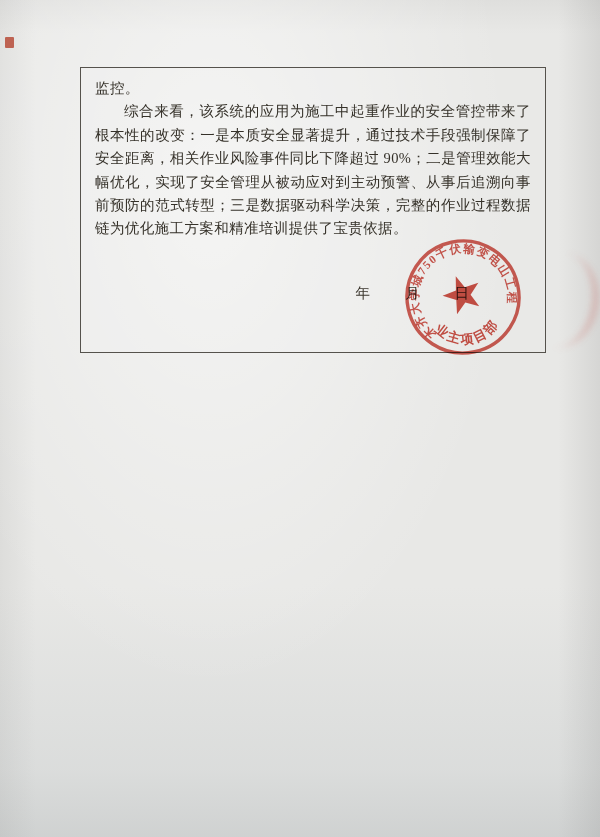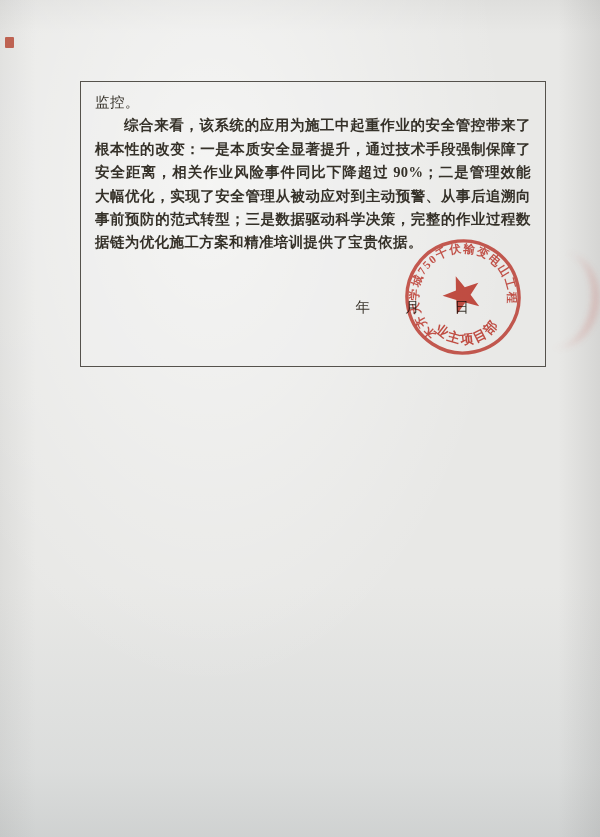--- a/index.html
+++ b/index.html
@@ -16,34 +16,34 @@
       linear-gradient(90deg, rgba(120,120,118,0.10) 0%, rgba(0,0,0,0) 6%, rgba(0,0,0,0) 93%, rgba(100,100,100,0.14) 100%),
       linear-gradient(180deg, rgba(140,140,138,0.10) 0%, rgba(0,0,0,0) 4%, rgba(0,0,0,0) 70%, rgba(150,160,165,0.16) 92%, rgba(120,130,135,0.22) 100%),
       #e8e8e6;
   }
   
   .red-mark{
     position:absolute;left:5px;top:37px;width:9px;height:11px;
     background:#b5432f;opacity:.8;border-radius:1px;filter:blur(.4px);
   }
   .cert-box{
-    position:absolute;left:80px;top:81px;width:466px;height:286px;
+    position:absolute;left:80px;top:67px;width:466px;height:286px;
     border:1.5px solid #55524c;
     box-sizing:border-box;
     background:rgba(255,255,255,0.06);
   }
   .cert-text{
     padding:9px 14px 0 14px;
     font-size:14.5px;line-height:23.4px;
     color:#353129;
     text-align:justify;
     letter-spacing:.4px;
   }
   .cert-text p{margin:0;}
-  .cert-text p.indent{text-indent:2em;font-weight:bold;}
+  .cert-text p.indent{text-indent:2em;}
   .sig-block{
     margin-top:44px;
     text-align:right;
     color:#3a352c;
     font-size:14.5px;
     line-height:17px;
   }
   .sig-stamp-label{padding-right:56px;letter-spacing:1.5px;}
   .sig-date-line{padding-right:74px;letter-spacing:2px;}
   

